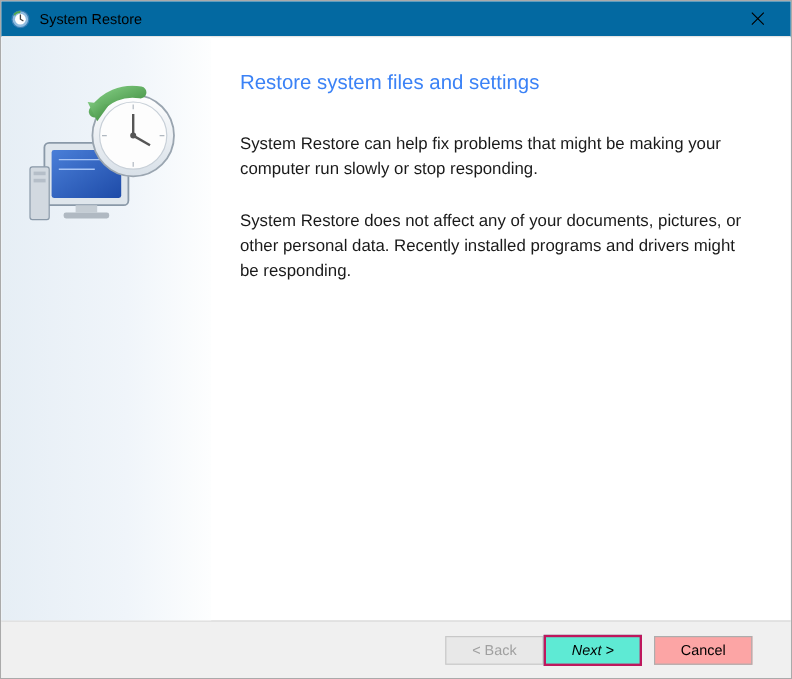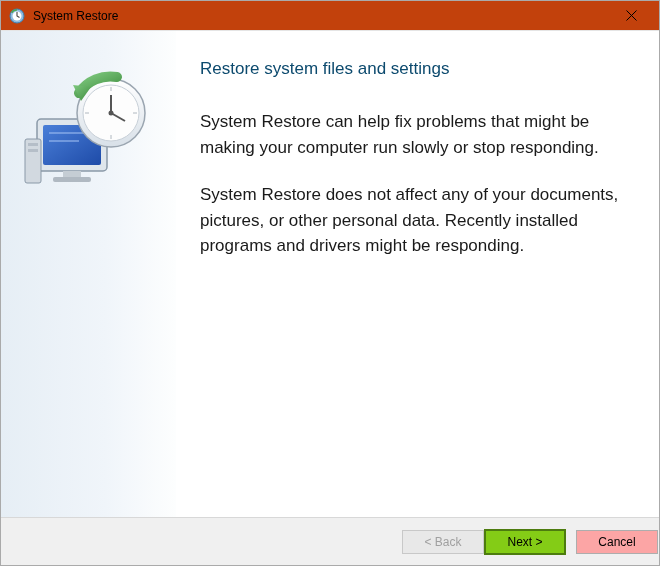--- a/index.html
+++ b/index.html
@@ -9,21 +9,21 @@
       width: 660px;
       height: 566px;
       overflow: hidden;
       border: 1px solid #aaa;
     }
     .titlebar {
       height: 30px;
       display: flex;
       align-items: center;
       padding: 0 8px;
-      background: #c2410c;
+      background: #0369a1;
       border-bottom: 1px solid #e5e5e5;
     }
     .titlebar-icon {
       width: 16px;
       height: 16px;
       margin-right: 8px;
     }
     .titlebar-title {
       font-size: 12px;
       color: #000;
@@ -53,59 +53,60 @@
       height: 130px;
       position: relative;
     }
     .main {
       flex: 1;
       padding: 28px 36px 20px 24px;
     }
     .heading {
       font-size: 17px;
       font-weight: 400;
-      color: #0c4a6e;
+      color: #3b82f6;
       margin-bottom: 30px;
     }
     .body-text {
-      font-size: 17px;
+      font-size: 14px;
       color: #1a1a1a;
       line-height: 1.5;
       margin-bottom: 22px;
     }
     .footer {
       height: 48px;
       border-top: 1px solid #d8d8d8;
       background: #f0f0f0;
       display: flex;
       align-items: center;
       justify-content: flex-end;
-      padding: 0 1px;
+      padding: 0 32px;
       gap: 0;
     }
     .btn {
       min-width: 82px;
       height: 24px;
       font-size: 12px;
       font-family: inherit;
       background: #fca5a5;
       border: 1px solid #adadad;
       cursor: pointer;
       padding: 0 12px;
     }
     .btn:disabled {
       color: #a0a0a0;
       background: #e8e8e8;
       border-color: #c8c8c8;
       cursor: default;
     }
     .btn.primary {
-      border: 2px solid #4d7c0f;
-      background: #84cc16;
+      border: 2px solid #be185d;
+      background: #5eead4;
       height: 26px;
+      font-style: italic;
     }
     .btn-spacer { width: 10px; }
   </style>
 </head>
 <body>
 
 <div class="titlebar">
   <span class="titlebar-icon">
     <svg viewBox="0 0 16 16">
       <circle cx="8" cy="8" r="7" fill="#8fbce0" stroke="#3a7fb5" stroke-width="1"></circle>

